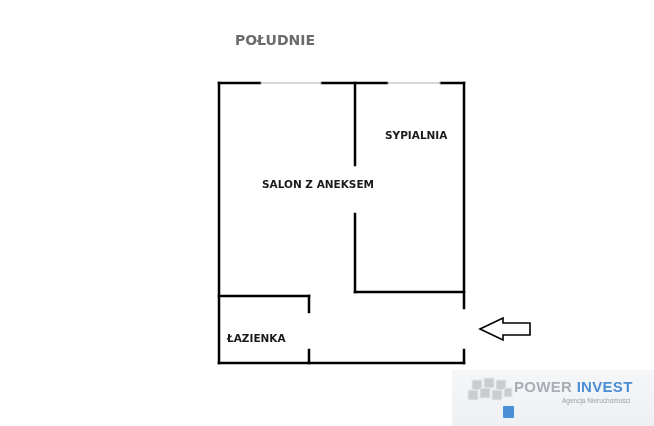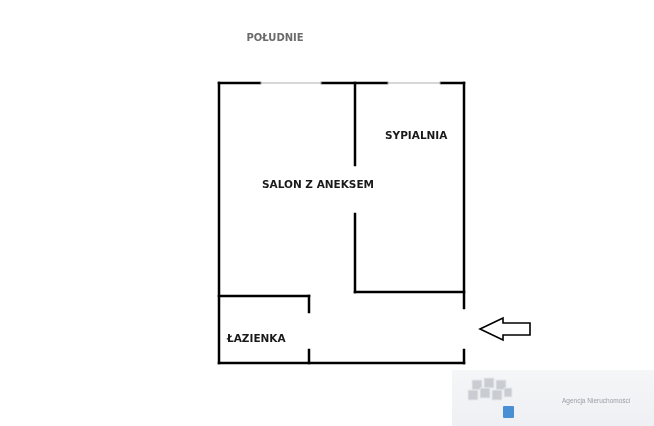--- a/index.html
+++ b/index.html
@@ -1,18 +1,18 @@
 <!DOCTYPE html>
 <html><head>
   <meta charset="utf-8">
   <style>
     html, body { margin: 0; padding: 0; }
     body { width: 654px; height: 426px; background: #ffffff; position: relative; overflow: hidden; font-family: "DejaVu Sans", sans-serif; }
     .label { position: absolute; font-weight: bold; color: #1a1a1a; font-size: 10.5px; white-space: nowrap; }
-    .compass { position: absolute; left: 0; width: 550px; top: 32px; text-align: center; font-size: 10px; font-weight: bold; color: #6b6b6b; }
+    .compass { position: absolute; left: 0; width: 550px; top: 32px; text-align: center; font-size: 14px; font-weight: bold; color: #6b6b6b; }
     svg.plan { position: absolute; left: 0; top: 0; }
     .logo { position: absolute; left: 452px; top: 370px; width: 202px; height: 56px; background: linear-gradient(#f5f6f8, #eef0f3); }
     .logo-title { position: absolute; left: 62px; top: 8px; font-family: "Liberation Sans", sans-serif; font-weight: bold; font-size: 15px; letter-spacing: 0.3px; }
     .logo-title .w1 { color: #a9aeb6; }
     .logo-title .w2 { color: #4a8fd4; }
     .logo-sub { position: absolute; left: 110px; top: 27px; font-family: "Liberation Sans", sans-serif; font-size: 6.5px; color: #9aa0a8; }
   </style>
 </head>
 <body>
 
@@ -59,14 +59,18 @@
       <rect x="8" y="6" width="10" height="10"></rect>
       <rect x="20" y="4" width="10" height="10"></rect>
       <rect x="32" y="6" width="10" height="10"></rect>
       <rect x="4" y="16" width="10" height="10"></rect>
       <rect x="16" y="14" width="10" height="10"></rect>
       <rect x="28" y="16" width="10" height="10"></rect>
       <rect x="40" y="14" width="8" height="9"></rect>
     </g>
     <rect x="39" y="32" width="11" height="12" fill="#4a8fd4" rx="1"></rect>
   </svg>
+  <div class="logo-title">
+    <span class="w1">POWER</span>
+    <span class="w2">INVEST</span>
+  </div>
   <div class="logo-sub">Agencja Nieruchomości</div>
 </div>
 
 </body></html>

